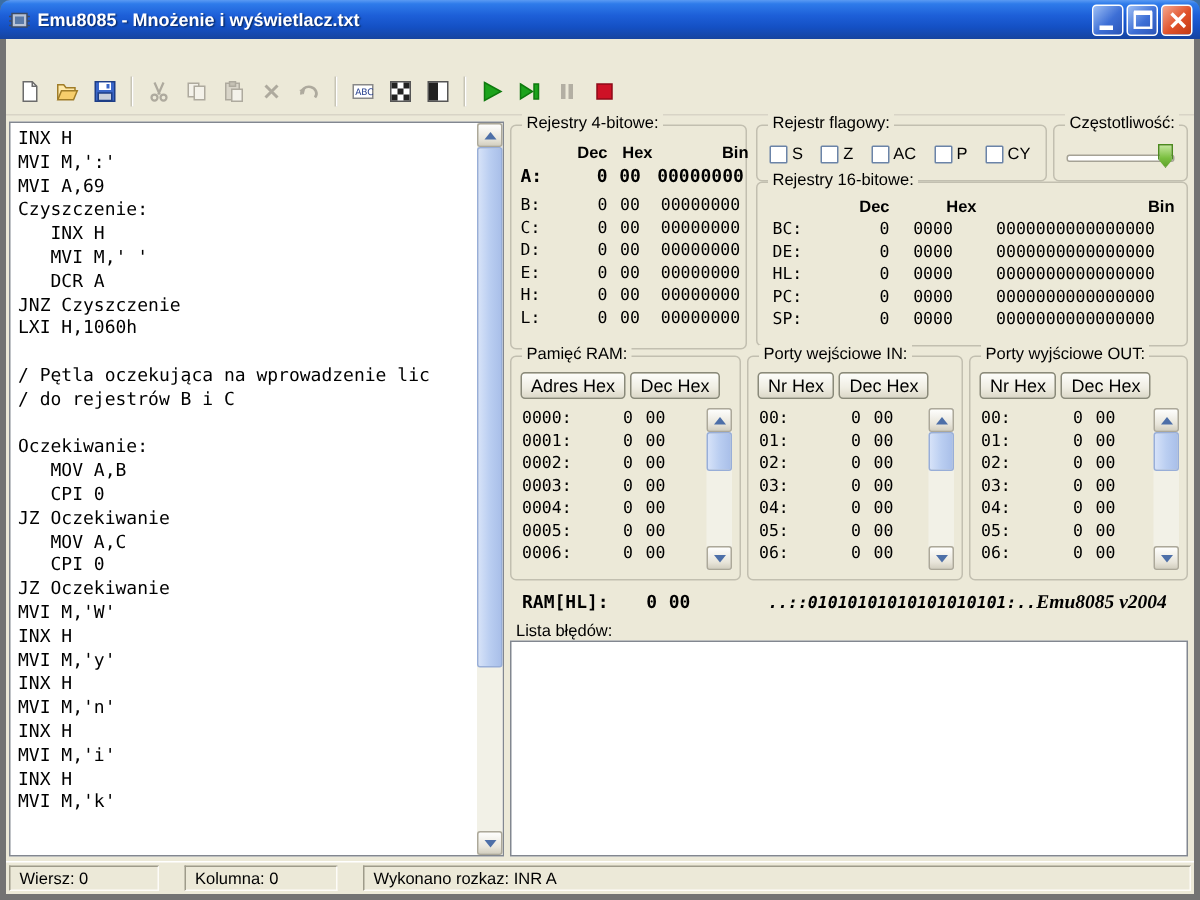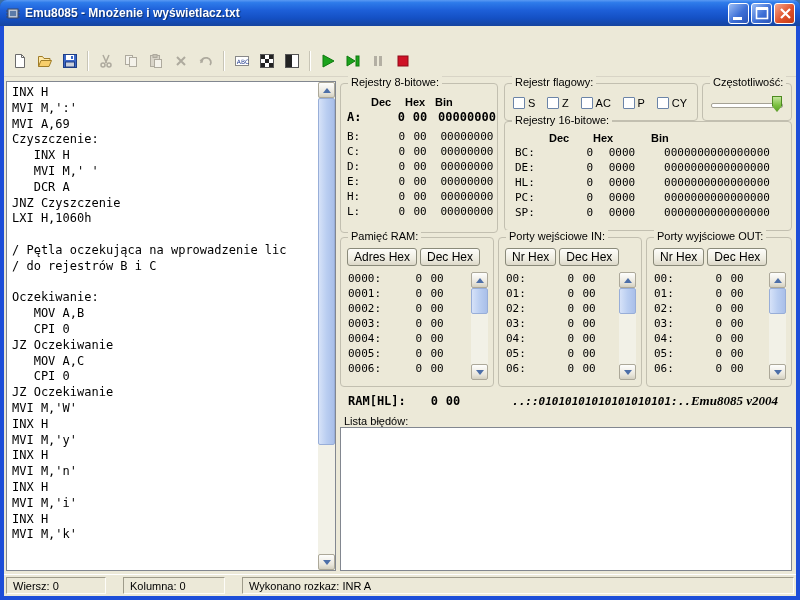--- a/index.html
+++ b/index.html
@@ -1,17 +1,17 @@
 <!DOCTYPE html>
 <html><head>
 <meta charset="utf-8">
 <style>
   html,body{margin:0;padding:0}
   body{width:800px;height:600px;overflow:hidden;font-family:"Liberation Sans",sans-serif;background:#3A6EA5}
-  .window{position:relative;width:800px;height:600px;background:#1d4ed8;border-radius:7px 7px 0 0}
+  .window{position:relative;width:800px;height:600px;background:#737373;border-radius:7px 7px 0 0}
   
   .titlebar{position:absolute;left:0;top:0;right:0;height:26px;border-radius:7px 7px 0 0;
     background:linear-gradient(180deg,#5A9AF3 0%,#2E7BEA 10%,#1D5FD8 40%,#1450C4 70%,#16449F 100%);
     display:flex;align-items:center;gap:4px;padding:0 5px;box-sizing:border-box}
   .title-text{color:#fff;font-weight:bold;font-size:12px;text-shadow:1px 1px 1px #0A2B66;flex:1;white-space:nowrap;overflow:hidden}
   .winbtns{display:flex;gap:2px}
   .wbtn{width:21px;height:21px;border:1px solid #fff;border-radius:3px;display:flex;align-items:center;justify-content:center;box-sizing:border-box}
   .wbtn.minmax{background:linear-gradient(135deg,#9CBEF5,#3D6FD6 55%,#2B55B8)}
   .wbtn.close{background:linear-gradient(135deg,#F5A78F,#E0512A 55%,#C23B15)}
   
@@ -41,21 +41,21 @@
   .th-sm{top:0;height:34%}
   
   .gbox{position:absolute;border:1px solid #C2BFB0;border-radius:4px;box-sizing:border-box}
   .gtitle{position:absolute;top:-8px;left:7px;background:#ECE9D8;padding:0 3px;font-size:11px;white-space:nowrap}
   
   .reg8{left:336px;top:6px;width:158px;height:150px}
   .r8-head,.r8-row{display:grid;grid-template-columns:24px 34px 30px 64px;padding-left:6px;height:15px;align-items:center}
   .r8-head{margin-top:10px;font-size:11px;font-weight:bold}
   .r8-row{font:11px "DejaVu Sans Mono",monospace}
   .r8-rows .r8-row:first-child{font-weight:bold;margin-bottom:5px;font-size:12px}
-  .c-dec{text-align:right}.c-hex{text-align:center}.c-bin{text-align:center}.hc{text-align:left}
+  .c-dec{text-align:right}.c-hex{text-align:center}.c-bin{text-align:center}.hc{text-align:right}
   
   .flags{left:500px;top:6px;width:194px;height:38px}
   .flags-row{display:flex;justify-content:space-between;padding:13px 10px 0 8px}
   .flag{display:flex;align-items:center;font-size:11px}
   .cbx{width:12px;height:12px;background:#fff;border:1px solid #6B84A8;border-radius:1px;margin-right:3px;box-sizing:border-box}
   
   .freq{left:698px;top:6px;width:90px;height:38px}
   .slider-groove{position:absolute;left:8px;right:8px;top:19px;height:3px;background:#fff;border:1px solid #A5A295;border-radius:2px}
   .slider-thumb{position:absolute;right:9px;top:12px;width:10px;height:16px;
     background:linear-gradient(180deg,#C2E69B,#7ABF3F 60%,#5FA32B);border:1px solid #4C8A1F;box-sizing:border-box;
@@ -268,21 +268,21 @@
         <div class="vscroll" style="top:0;right:0;bottom:0">
           <span class="vs-up"></span>
           <span class="vs-track">
               <span class="vs-thumb th-big"></span>
             </span>
           <span class="vs-down"></span>
         </div>
       </div>
 
       <div class="gbox reg8">
-        <span class="gtitle">Rejestry 8-bitowe:</span>
+        <span class="gtitle">Rejestry 4-bitowe:</span>
         <div class="r8-head">
           <span></span>
           <span class="hc">Dec</span>
           <span class="hc">Hex</span>
           <span class="hc">Bin</span>
         </div>
         <div class="r8-rows">
 
         <div class="r8-row">
             <span class="cn">A:</span>

